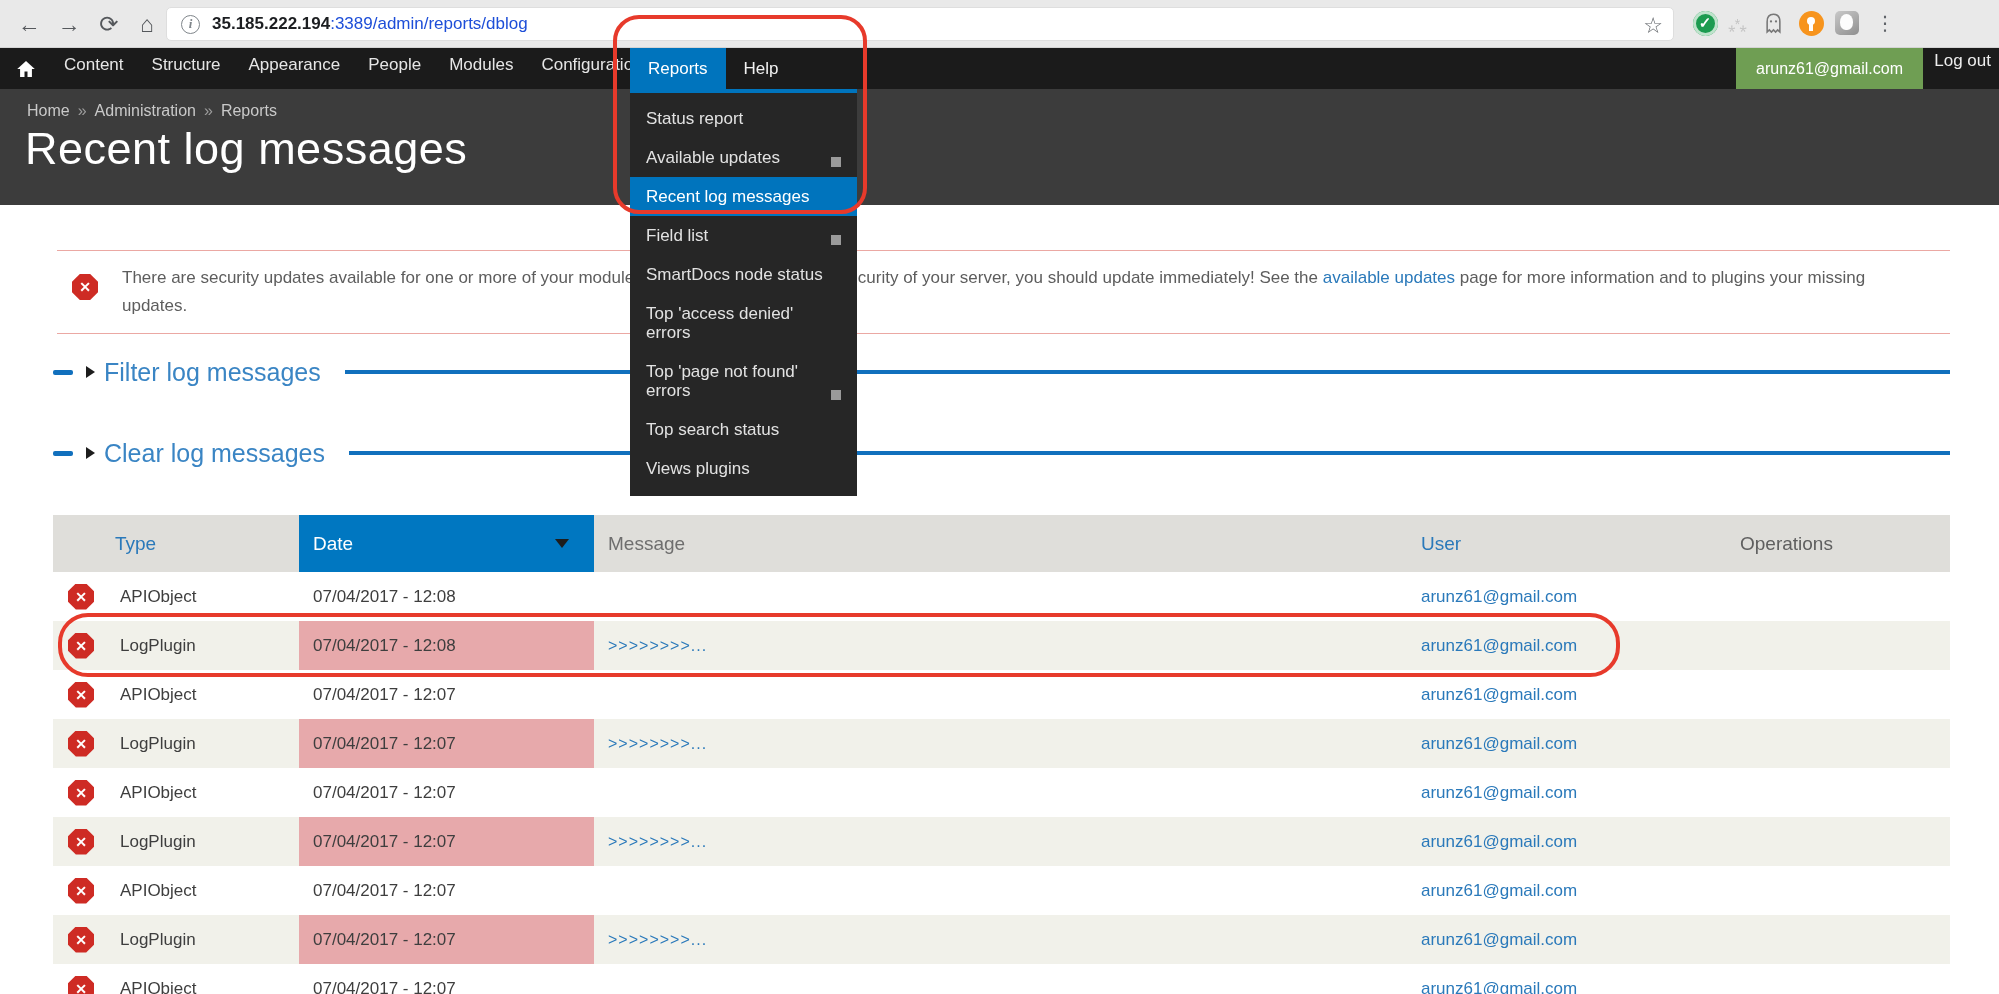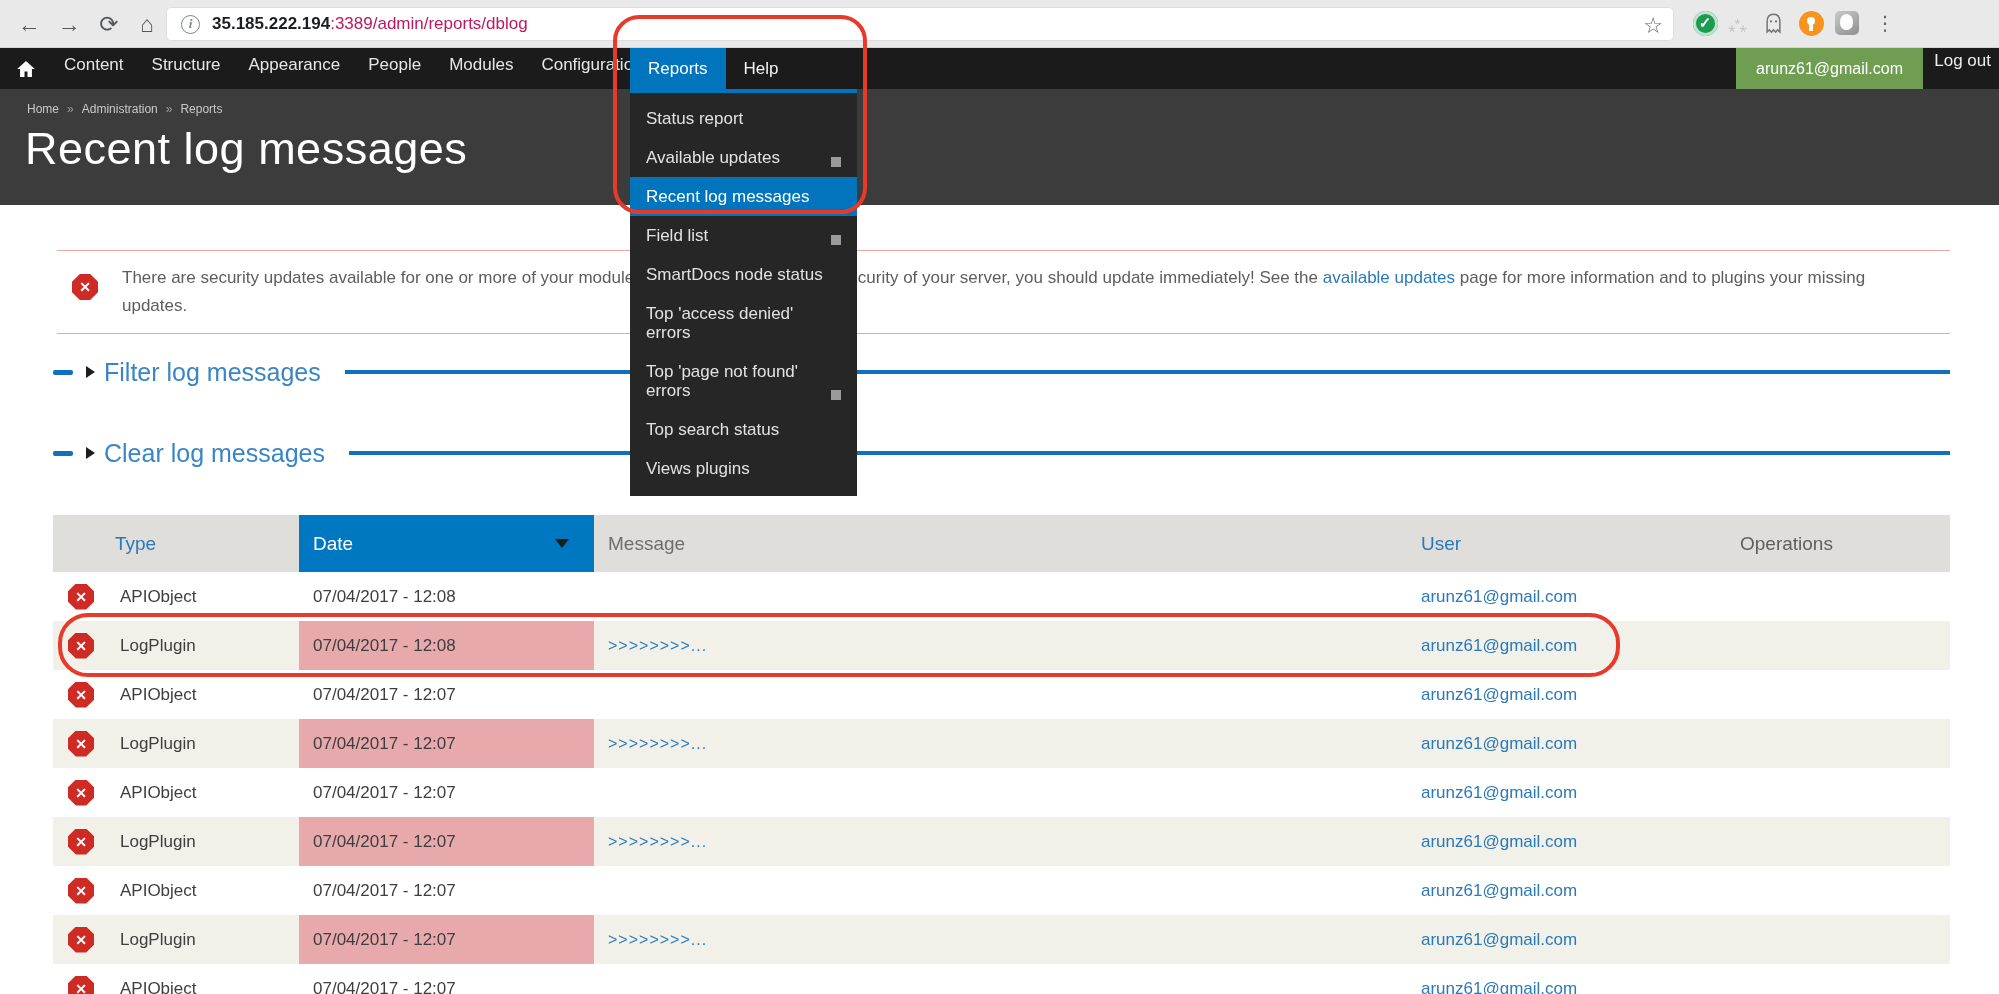--- a/index.html
+++ b/index.html
@@ -8,21 +8,21 @@
 
   
   .chrome { position:absolute; top:0; left:0; right:0; height:48px; background:#e9e9e9; border-bottom:1px solid #d4d4d4; }
   .nav-btn { position:absolute; top:7px; width:34px; height:34px; display:flex; align-items:center; justify-content:center;
              font-size:23px; color:#55585c; }
   .urlbar { position:absolute; left:166px; top:7px; width:1508px; height:34px; background:#fff; border:1px solid #dedede;
             border-radius:5px; display:flex; align-items:center; padding:0 14px; }
   .info-icon { width:19px; height:19px; border:1.5px solid #80868b; border-radius:50%; color:#80868b; font-size:13px;
                display:flex; align-items:center; justify-content:center; margin-right:12px; font-family:"Liberation Serif", serif; font-style:italic; font-weight:bold; }
   .url-host { font-size:17px; font-weight:bold; color:#1c1e21; }
-  .url-path { font-size:17px; color:#be185d; }
+  .url-path { font-size:17px; color:#1d4ed8; }
   .star { position:absolute; right:10px; top:5px; font-size:22px; color:#5f6368; }
   .ext { position:absolute; top:10px; width:26px; height:26px; display:flex; align-items:center; justify-content:center; }
   .ext-check { background:#1c9b50; border-radius:50%; width:25px; height:25px; color:#fff; font-size:15px; font-weight:bold; box-shadow:0 0 0 3px #bfe3cc inset; }
   .ext-dim { color:#c3c3c3; font-size:14px; letter-spacing:-1px; }
   .ovpn { background:#f7941d; border-radius:50%; width:25px; height:25px; position:relative; }
   .ovpn::after { content:""; position:absolute; left:8.5px; top:6px; width:8px; height:8px; border-radius:50%; background:#fff; }
   .ovpn::before { content:""; position:absolute; left:10.5px; top:11px; width:4px; height:9px; background:#fff; }
   .ext-gray { background:linear-gradient(145deg,#c9c9c9,#8f8f8f); border-radius:5px; width:24px; height:24px; position:relative; }
   .ext-gray::after { content:""; position:absolute; left:5px; top:3px; width:13px; height:16px; border-radius:50% 50% 45% 45%; background:#fdfdfd; }
   .menu-dots { font-size:20px; color:#5f6368; }
@@ -43,21 +43,21 @@
   .panel-strip { height:4px; background:#0074bd; }
   .panel-menu { background:#262626; padding:6px 0 8px; }
   .pm-item { display:flex; align-items:flex-end; padding:10px 16px; color:#e2e2e2; font-size:17px; line-height:19px; cursor:default; }
   .pm-item .lbl { flex:1; }
   .pm-item.active { background:#0074bd; color:#fff; }
   .pm-badge { width:10px; height:10px; background:#9a9a9a; margin:5px 0 0 8px; display:none; }
   .pm-badge.show { display:block; }
 
   
   .page-header { position:absolute; top:89px; left:0; right:0; height:116px; background:#3c3c3c; }
-  .breadcrumb { position:absolute; left:27px; top:13px; font-size:12px; color:#c9c9c9; }
+  .breadcrumb { position:absolute; left:27px; top:13px; font-size:16px; color:#c9c9c9; }
   .crumb { color:#c9c9c9; cursor:default; }
   .crumb:not(:last-child)::after { content:"\00BB"; margin:0 8px; color:#9c9c9c; }
   .page-title { position:absolute; left:25px; top:34px; font-size:45px; font-weight:300; color:#ffffff; letter-spacing:0.5px; }
 
   
   .alert { position:absolute; left:57px; right:49px; top:250px; height:84px; background:#fff; border-top:1px solid #eba8a3; border-bottom:1px solid #eba8a3; }
   .err-octagon { width:26px; height:26px; background:#ce2b24; color:#fff; display:flex; align-items:center; justify-content:center;
                  clip-path:polygon(30% 0,70% 0,100% 30%,100% 70%,70% 100%,30% 100%,0 70%,0 30%); font-size:14px; font-weight:bold; }
   .alert .err-octagon { position:absolute; left:15px; top:23px; }
   .alert-text { position:absolute; left:65px; top:13px; right:20px; font-size:17px; line-height:28px; color:#5d5d5d; }

